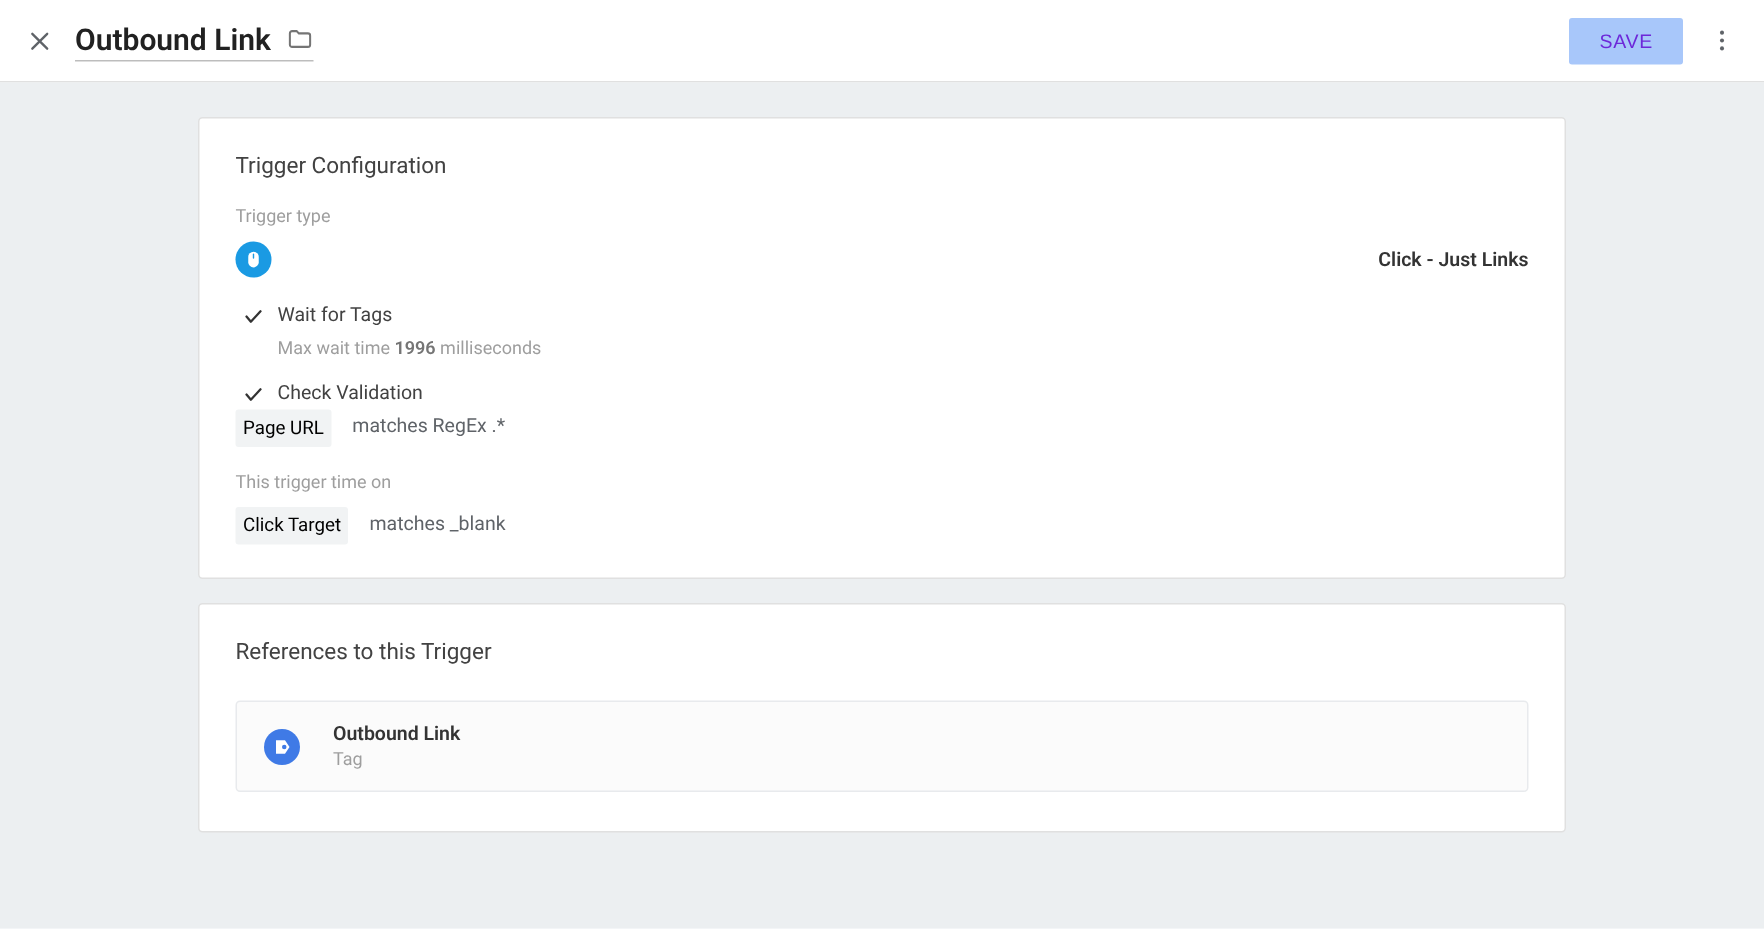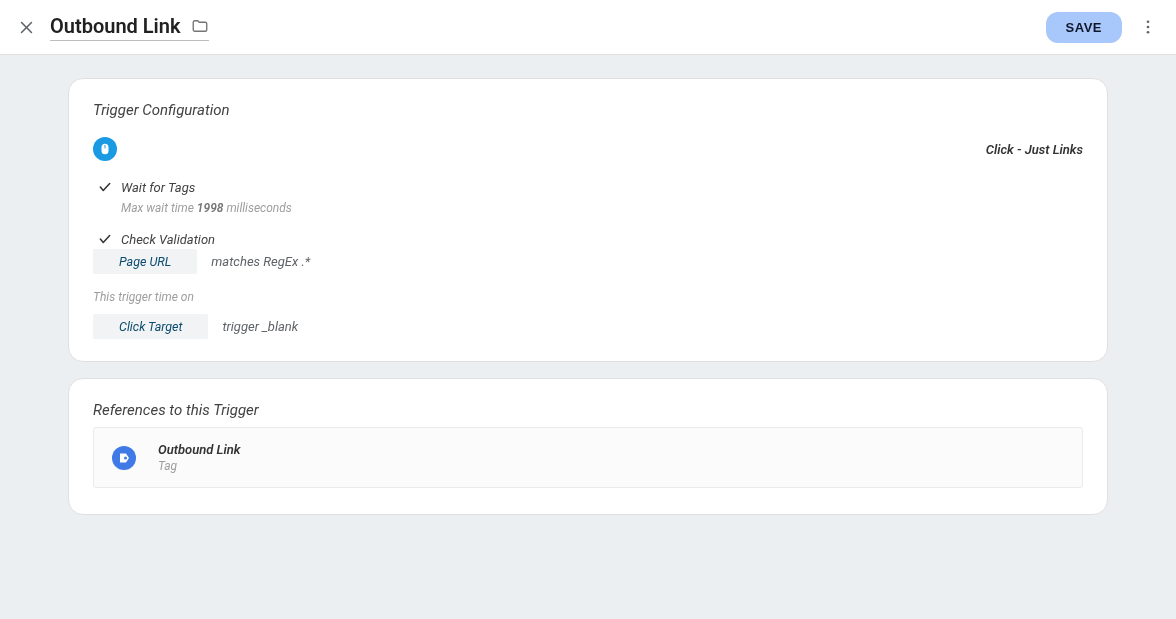--- a/index.html
+++ b/index.html
@@ -40,51 +40,50 @@
     .folder-icon {
       color: #757575;
       display: flex; align-items: center;
     }
     .topbar-actions {
       margin-left: auto;
       display: flex; align-items: center;
     }
     .save-btn {
       background: #a8c7fa;
-      color: #0f172a;
+      color: #6d28d9;
       border: none;
       font-size: 13px;
-      font-weight: 700;
+      font-weight: 400;
       letter-spacing: 0.5px;
       padding: 8px 20px;
-      border-radius: 12px;
+      border-radius: 2px;
       cursor: default;
       margin-right: 12px;
     }
     .overflow-btn {
       width: 28px; height: 28px;
       display: flex; align-items: center; justify-content: center;
       cursor: pointer;
       color: #5f6368;
     }
     .page {
       background: #eceff1;
       height: calc(619px - 55px);
       padding-top: 22px;
       overflow: auto;
       border-top: 1px solid transparent;
     }
     .card {
-      width: 1040px;
+      width: 912px;
       margin: 0 auto 16px auto;
       background: #fff;
       border: 1px solid #e0e0e0;
-      border-radius: 15px;
+      border-radius: 3px;
       padding: 22px 24px;
-      font-style: italic;
     }
     .card-title {
       font-size: 15px;
       color: #424242;
       margin-bottom: 18px;
     }
     .section-label {
       font-size: 12px;
       color: #9e9e9e;
       margin-top: 4px;
@@ -101,21 +100,21 @@
       background: #1a9ae3;
       display: flex; align-items: center; justify-content: center;
       margin-right: 12px;
     }
     .type-name {
       font-size: 13px;
       font-weight: 600;
       color: #333;
     }
     .check-row {
-      display: flex; align-items: center;
+      display: flex; align-items: flex-start;
       margin-left: 4px;
       margin-bottom: 6px;
     }
     .check-icon {
       width: 16px; height: 16px;
       display: flex; align-items: center; justify-content: center;
       margin-right: 8px;
       color: #333;
     }
     .check-label {
@@ -125,39 +124,39 @@
     .sub-text {
       font-size: 12px;
       color: #9e9e9e;
       margin-left: 28px;
       margin-bottom: 16px;
     }
     .sub-text .bold { font-weight: 600; color: #757575; }
     .tag-chip {
       display: inline-block;
       background: #f1f3f4;
-      color: #0c4a6e;
+      color: #000000;
       font-size: 12.5px;
-      padding: 5px 26px;
+      padding: 5px 5px;
       border-radius: 2px;
       margin-right: 10px;
     }
     .cond-text {
       font-size: 13px;
       color: #5f6368;
       vertical-align: middle;
     }
     .condition-block { margin-bottom: 16px; }
     .ref-card {
       padding: 22px 24px 26px 24px;
     }
     .ref-title {
       font-size: 15px;
       color: #424242;
-      margin-bottom: 8px;
+      margin-bottom: 24px;
     }
     .ref-row {
       border: 1px solid #e8eaed;
       border-radius: 3px;
       padding: 14px 18px;
       display: flex; align-items: center;
       background: #fbfbfb;
     }
     .ref-icon {
       width: 24px; height: 24px;
@@ -205,61 +204,62 @@
         </svg>
     </div>
   </div>
 </div>
 
 <div class="page">
 
   <div class="card">
     <div class="card-title">Trigger Configuration</div>
 
+    <div class="section-label">Trigger type</div>
 
     <div class="trigger-type-row">
       <div class="type-icon">
         <svg width="14" height="14" viewBox="0 0 24 24" fill="#fff">
             <rect x="6" y="3" width="12" height="18" rx="6"></rect>
             <rect x="11.2" y="5" width="1.6" height="6" rx="0.8" fill="#1a9ae3"></rect>
           </svg>
       </div>
       <div class="type-name">Click - Just Links</div>
     </div>
 
     <div class="check-row">
       <span class="check-icon">
         <svg width="14" height="14" viewBox="0 0 24 24" fill="none" stroke="#333" stroke-width="2.6" stroke-linecap="round" stroke-linejoin="round">
             <polyline points="4 12 9 18 20 6"></polyline>
           </svg>
       </span>
       <span class="check-label">Wait for Tags</span>
     </div>
     <div class="sub-text">
-      <span>Max wait time </span><span class="bold">1998</span><span> milliseconds</span>
+      <span>Max wait time </span><span class="bold">1996</span><span> milliseconds</span>
     </div>
 
     <div class="check-row" style="margin-bottom:2px;">
       <span class="check-icon">
         <svg width="14" height="14" viewBox="0 0 24 24" fill="none" stroke="#333" stroke-width="2.6" stroke-linecap="round" stroke-linejoin="round">
             <polyline points="4 12 9 18 20 6"></polyline>
           </svg>
       </span>
       <span class="check-label">Check Validation</span>
     </div>
 
     <div class="condition-block">
       <span class="tag-chip">Page URL</span>
       <span class="cond-text">matches RegEx .*</span>
     </div>
 
     <div class="section-label">This trigger time on</div>
     <div>
       <span class="tag-chip">Click Target</span>
-      <span class="cond-text">trigger _blank</span>
+      <span class="cond-text">matches _blank</span>
     </div>
   </div>
 
   <div class="card ref-card">
     <div class="ref-title">References to this Trigger</div>
     <div class="ref-row">
       <div class="ref-icon">
         <svg width="12" height="12" viewBox="0 0 24 24" fill="#fff">
             <polygon points="4 3 16 3 22 12 16 21 4 21"></polygon>
             <circle cx="15" cy="12" r="3" fill="#3f7ae6"></circle>

